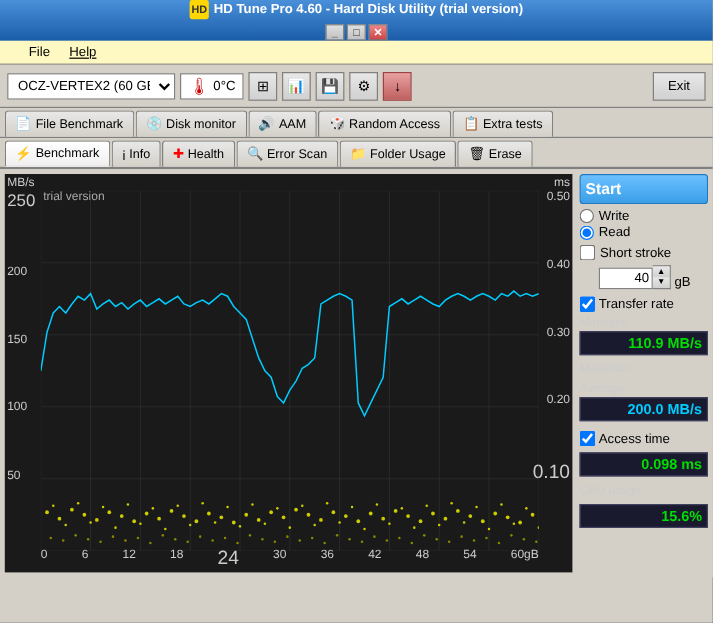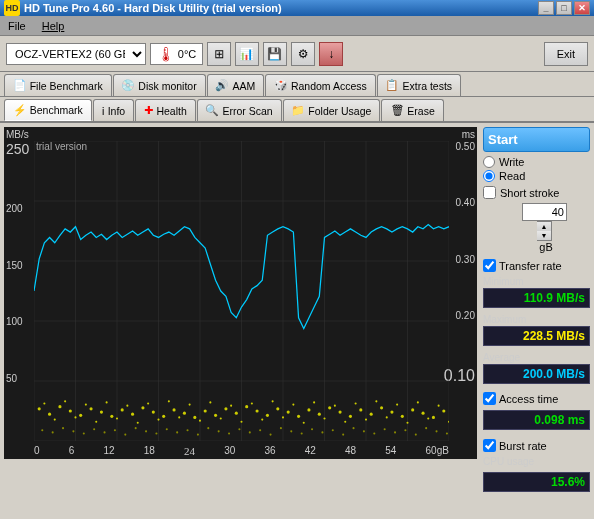--- a/index.html
+++ b/index.html
@@ -7,27 +7,28 @@
       width: 594px;
       height: 519px;
       background: #d4d0c8;
       font-family: 'Segoe UI', Tahoma, sans-serif;
       font-size: 11px;
       overflow: hidden;
     }
     .title-bar {
       background: linear-gradient(to bottom, #4a90d9, #1a5ca8);
       color: white;
-      height: 16px;
+      height: 34px;
       display: flex;
       align-items: center;
       justify-content: space-between;
       padding: 0 4px;
       font-size: 11px;
       font-weight: bold;
+      flex-direction: column;
     }
     .title-bar-left {
       display: flex;
       align-items: center;
       gap: 4px;
     }
     .title-icon {
       width: 16px;
       height: 16px;
       background: #ffd700;
@@ -50,25 +51,25 @@
       display: flex;
       align-items: center;
       justify-content: center;
       font-size: 9px;
       color: #333;
       cursor: pointer;
     }
     .title-btn.close { background: linear-gradient(to bottom, #e88, #c44); color: white; }
     
     .menu-bar {
-      background: #a3a3a3;
+      background: #fef9c3;
       height: 20px;
       display: flex;
       align-items: center;
-      padding: 0 4px;
+      padding: 0 20px;
       gap: 8px;
       border-bottom: 1px solid #808080;
     }
     .menu-item {
       font-size: 11px;
       padding: 2px 4px;
       cursor: pointer;
       text-decoration: underline;
     }
     .menu-item:first-child { text-decoration: none; }
@@ -215,23 +216,22 @@
     
     .checkbox-item {
       display: flex;
       align-items: center;
       gap: 4px;
       font-size: 11px;
     }
     
     .spinbox {
       display: flex;
-      align-items: center;
+      align-items: flex-end;
       margin-left: 16px;
-      flex-direction: column;
     }
     .spin-input {
       width: 45px;
       height: 18px;
       border: 1px solid #808080;
       font-size: 11px;
       text-align: right;
       padding: 0 2px;
     }
     .spin-controls {
@@ -545,21 +545,21 @@
       <circle cx="378" cy="268" r="1" fill="#888800"></circle>
       <circle cx="388" cy="271" r="1" fill="#888800"></circle>
       <circle cx="398" cy="273" r="1" fill="#888800"></circle>
     </svg>
 
     <div style="position:absolute;bottom:2px;left:30px;right:28px;display:flex;justify-content:space-between;">
       <span style="color:#cccccc;font-size:10px;">0</span>
       <span style="color:#cccccc;font-size:10px;">6</span>
       <span style="color:#cccccc;font-size:10px;">12</span>
       <span style="color:#cccccc;font-size:10px;">18</span>
-      <span style="color:#cccccc;font-size:11px;font-family:Liberation Serif, serif;">24</span>
+      <span style="color:#cccccc;font-size:16px;">24</span>
       <span style="color:#cccccc;font-size:10px;">30</span>
       <span style="color:#cccccc;font-size:10px;">36</span>
       <span style="color:#cccccc;font-size:10px;">42</span>
       <span style="color:#cccccc;font-size:10px;">48</span>
       <span style="color:#cccccc;font-size:10px;">54</span>
       <span style="color:#cccccc;font-size:10px;">60gB</span>
     </div>
   </div>
 
   <div class="right-panel">
@@ -598,44 +598,37 @@
 
     <div style="margin-bottom:2px;">
       <div class="stat-label">Minimum</div>
       <div class="stat-box" style="background:#1a1a2e;">
         <div class="stat-value green">110.9 MB/s</div>
       </div>
     </div>
 
     <div style="margin-bottom:2px;">
       <div class="stat-label">Maximum</div>
-      <div class="stat-box" style="background:#1a1a2e;">
-        <div class="stat-value yellow">228.5 MB/s</div>
-      </div>
     </div>
 
     <div style="margin-bottom:2px;">
       <div class="stat-label">Average</div>
       <div class="stat-box" style="background:#1a1a2e;">
         <div class="stat-value cyan">200.0 MB/s</div>
       </div>
     </div>
 
     <div class="section-label with-checkbox">
       <input type="checkbox" checked="" style="">
       <span>Access time</span>
     </div>
     <div class="stat-box" style="background:#1a1a2e;margin-bottom:3px;">
       <div class="stat-value green">0.098 ms</div>
     </div>
 
-    <div class="section-label with-checkbox">
-      <input type="checkbox" checked="" style="">
-      <span>Burst rate</span>
-    </div>
 
     <div class="stat-label">CPU usage</div>
     <div class="stat-box" style="background:#1a1a2e;">
       <div class="stat-value green">15.6%</div>
     </div>
 
   </div>
 </div>
 
 </body></html>

